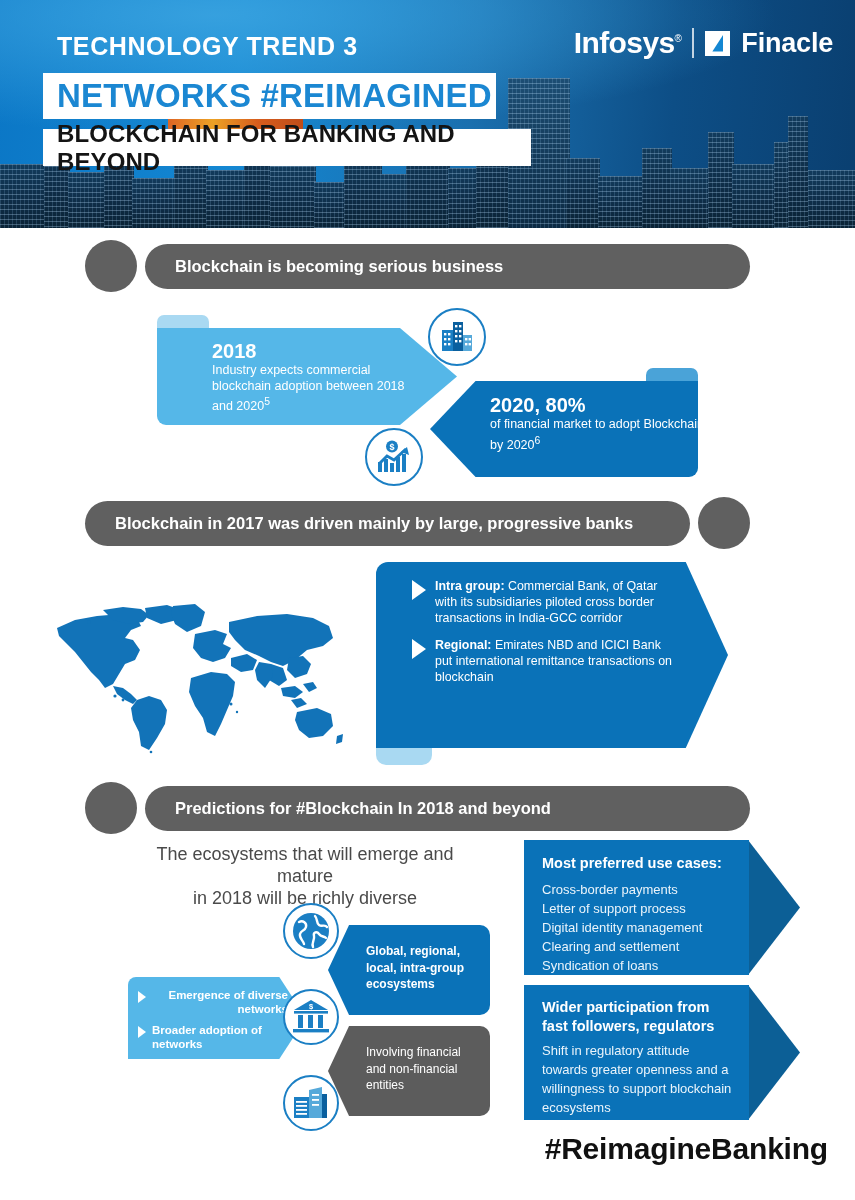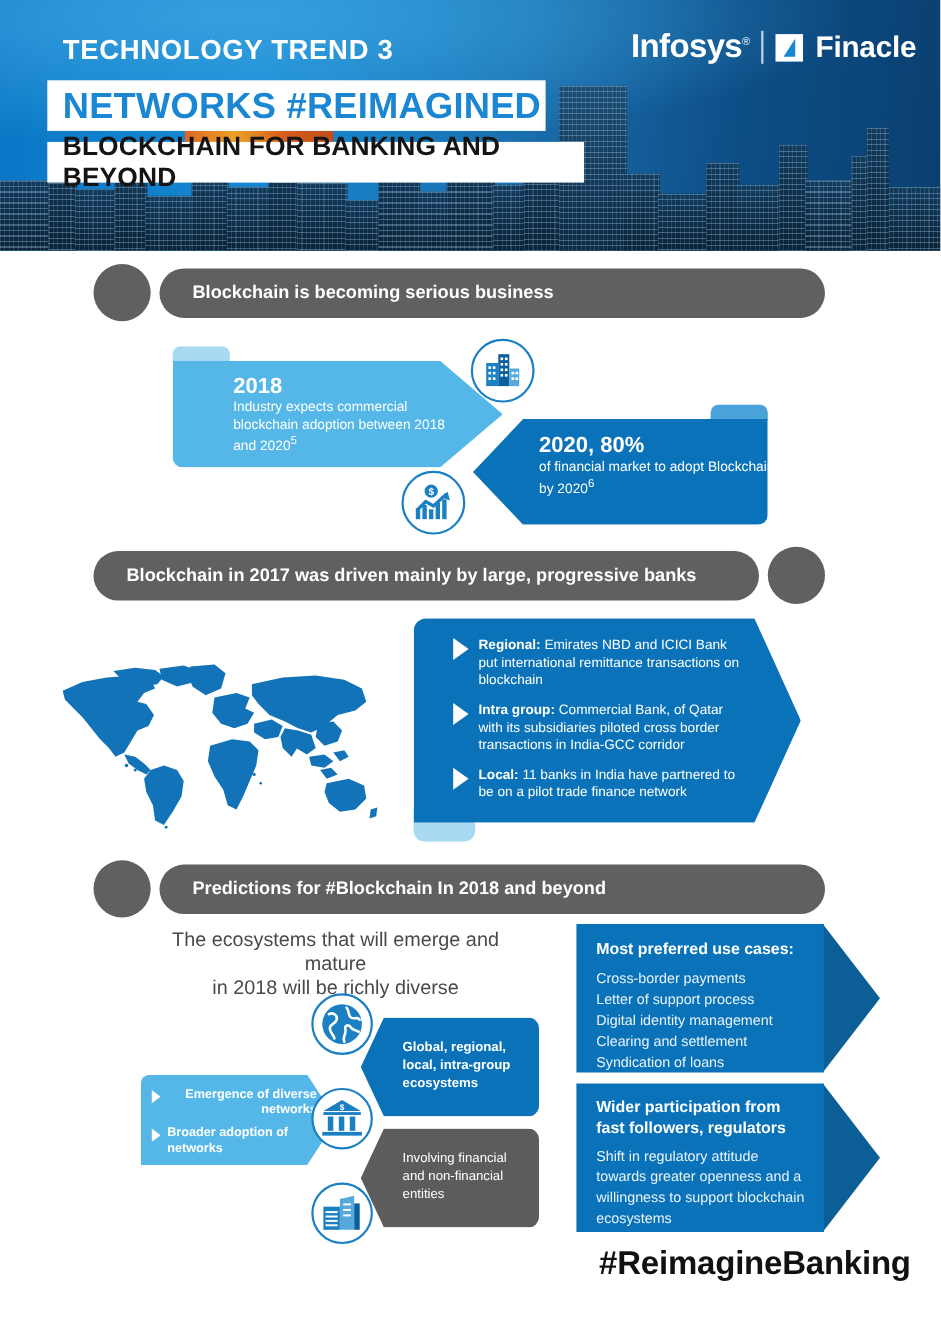--- a/index.html
+++ b/index.html
@@ -376,33 +376,27 @@
     </g>
   </svg>
 </div>
 
 <div class="arrow-box-2-fold"></div>
 <div class="arrow-box-2">
   <div style="position:absolute; left:36px; top:16px; width:268px;">
     <div class="bullet-row">
       <div class="tri-bullet"></div>
       <div class="bullet-text">
-        <b>Regional:</b><span> Emirates NBD and ICICI Bank put international remittance transactions on blockchain</span>
+        <b>Intra group:</b><span> Commercial Bank, of Qatar with its subsidiaries piloted cross border transactions in India-GCC corridor</span>
       </div>
     </div>
     <div class="bullet-row">
       <div class="tri-bullet"></div>
       <div class="bullet-text">
-        <b>Intra group:</b><span> Commercial Bank, of Qatar with its subsidiaries piloted cross border transactions in India-GCC corridor</span>
-      </div>
-    </div>
-    <div class="bullet-row">
-      <div class="tri-bullet"></div>
-      <div class="bullet-text">
-        <b>Local:</b><span> 11 banks in India have partnered to be on a pilot trade finance network</span>
+        <b>Regional:</b><span> Emirates NBD and ICICI Bank put international remittance transactions on blockchain</span>
       </div>
     </div>
   </div>
 </div>
 
 <div class="sec-head" style="left:85px; top:782px;">
   <div class="sec-circle"></div>
   <div class="sec-bar" style="width:605px; margin-left:8px;">
     <span>Predictions for #Blockchain In 2018 and beyond</span>
   </div>

